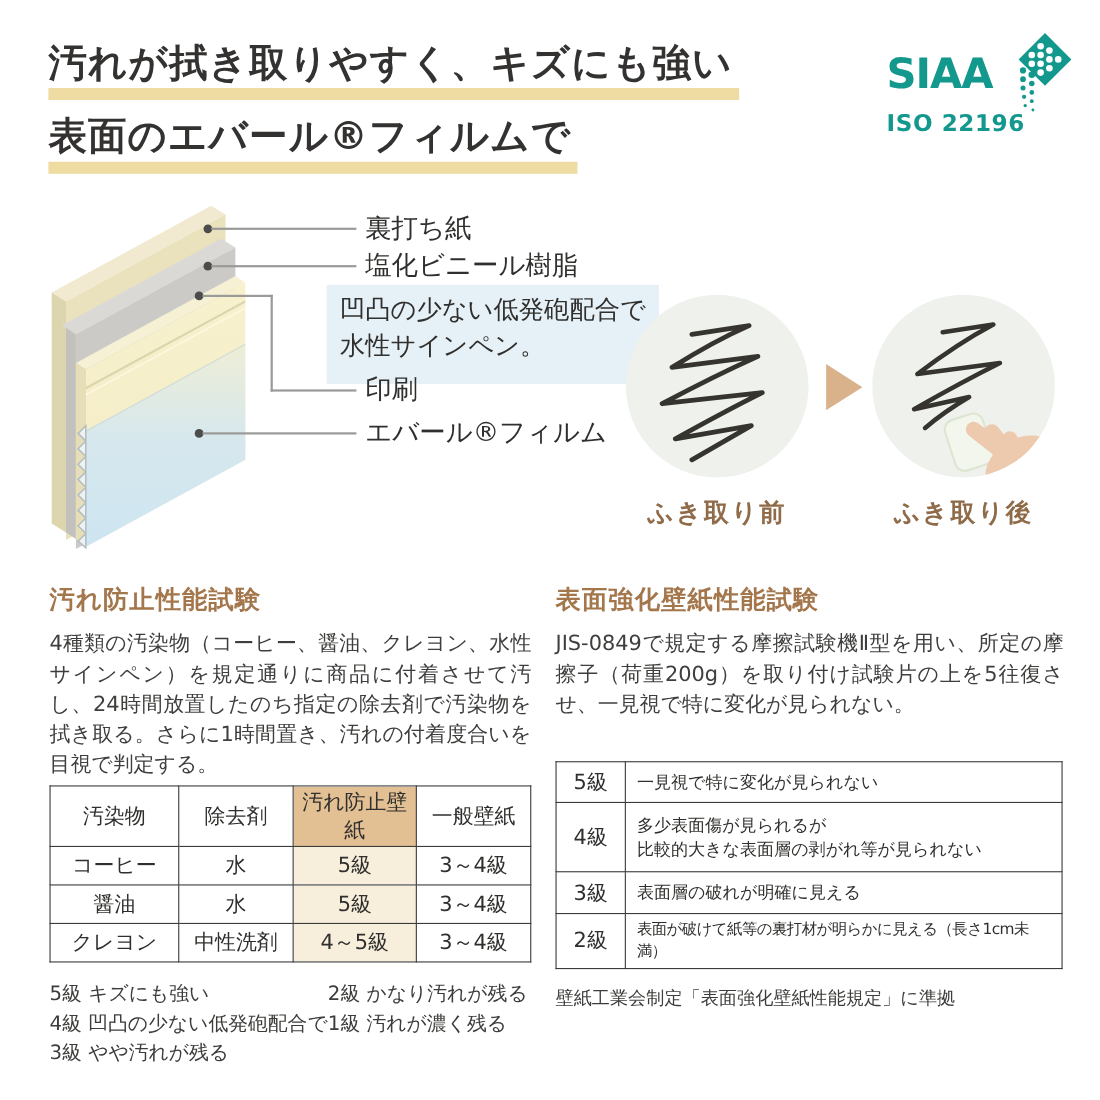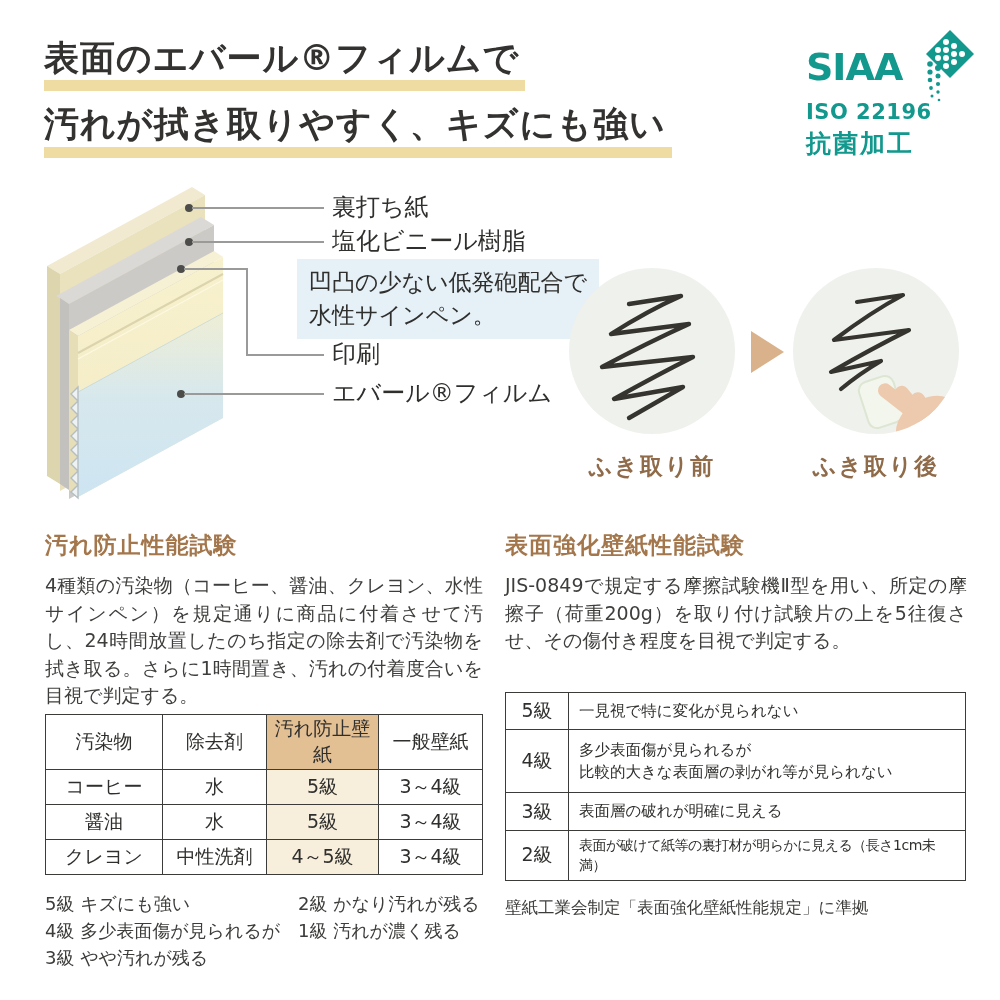--- a/index.html
+++ b/index.html
@@ -28,21 +28,21 @@
   .siaa-mark{position:absolute;right:8px;top:-4px;}
   .siaa-iso{font-size:21px;font-weight:bold;letter-spacing:0.5px;margin-top:-4px;}
   .siaa-anti{font-size:25px;font-weight:bold;letter-spacing:2px;margin-top:3px;}
 
   
   #layer-diagram{left:40px;top:182px;}
   .lead-line{background:#9a9a98;}
   .lead-dot{width:8px;height:8px;border-radius:50%;background:#4c4c4a;}
   .layer-label{font-size:24px;color:#2f2f2d;white-space:nowrap;line-height:1.2;}
   #callout{
-    left:297px;top:259px;background:#e6f0f7;padding:7px 12px 8px 12px;
+    left:297px;top:259px;background:#e6f0f7;padding:7px 12px 18px 12px;
     font-size:23px;color:#2f2f2d;line-height:1.42;white-space:nowrap;
   }
 
   
   .demo-circle{
     width:166px;height:166px;border-radius:50%;background:#eff1ec;
     overflow:hidden;
   }
   #circle-before{left:569px;top:268px;}
   #circle-after{left:793px;top:268px;}
@@ -93,22 +93,22 @@
 
   
   #stain-legend{left:45px;top:890px;width:450px;display:grid;grid-template-columns:253px auto;column-gap:0;}
   #stain-legend div{font-size:18px;line-height:1.5;color:#3c3c3a;white-space:nowrap;}
   #surface-note{left:505px;top:897px;font-size:16.5px;color:#3c3c3a;white-space:nowrap;}
 </style>
 </head>
 <body>
 
 <div id="title-block" class="abs">
+  <span class="title-line"><span class="hl">汚れが拭き取りやすく、キズにも強い</span></span>
   <span class="title-line"><span class="hl">表面のエバール®フィルムで</span></span>
-  <span class="title-line"><span class="hl">汚れが拭き取りやすく、キズにも強い</span></span>
 </div>
 
 <div id="siaa" class="abs">
   <div class="siaa-row">
     <span class="siaa-word">SIAA</span>
     <svg class="siaa-mark" width="80" height="80" viewBox="0 0 80 80">
       <polygon points="52,2 76,26 52,50 28,26" fill="#12988d"></polygon>
       <g fill="#ffffff">
         <circle cx="40" cy="22" r="3"></circle>
           <circle cx="40" cy="30" r="3"></circle>
@@ -129,21 +129,20 @@
         <circle cx="32" cy="52" r="2.3"></circle>
           <circle cx="40" cy="56" r="2.1"></circle>
         <circle cx="33" cy="60" r="1.9"></circle>
           <circle cx="40" cy="64" r="1.7"></circle>
         <circle cx="34" cy="68" r="1.5"></circle>
           <circle cx="41" cy="72" r="1.3"></circle>
       </g>
     </svg>
   </div>
   <div class="siaa-iso">ISO 22196</div>
-  <div class="siaa-anti">抗菌加工</div>
 </div>
 
 <svg id="layer-diagram" class="abs" width="235" height="320" viewBox="0 0 235 320">
   <defs>
     <linearGradient id="gradYellow" x1="0" y1="0" x2="0" y2="1">
       <stop offset="0" stop-color="#f8f1cd"></stop>
         <stop offset="1" stop-color="#f2ebc6"></stop>
     </linearGradient>
     <linearGradient id="gradBlue" x1="0" y1="0" x2="0" y2="1">
       <stop offset="0" stop-color="#d5e9f4" stop-opacity="0.25"></stop>
@@ -256,31 +255,31 @@
         <td class="hl">4～5級</td>
         <td>3～4級</td>
       </tr>
     </tbody>
   </table>
 </div>
 
 <div id="stain-legend" class="abs">
   <div>
     <div>5級 キズにも強い</div>
-    <div>4級 多少表面傷が見られるが</div>
+    <div>4級 凹凸の少ない低発砲配合で</div>
     <div>3級 やや汚れが残る</div>
   </div>
   <div>
     <div>2級 かなり汚れが残る</div>
     <div>1級 汚れが濃く残る</div>
   </div>
 </div>
 
 <div id="surface-heading" class="abs sec-heading">表面強化壁紙性能試験</div>
-<div id="surface-para" class="abs sec-para">JIS-0849で規定する摩擦試験機Ⅱ型を用い、所定の摩擦子（荷重200g）を取り付け試験片の上を5往復させ、その傷付き程度を目視で判定する。</div>
+<div id="surface-para" class="abs sec-para">JIS-0849で規定する摩擦試験機Ⅱ型を用い、所定の摩擦子（荷重200g）を取り付け試験片の上を5往復させ、一見視で特に変化が見られない。</div>
 
 <div id="surface-table" class="abs">
   <table>
     <tbody>
       <tr class="r0">
         <td class="grade">5級</td>
         <td class="desc">一見視で特に変化が見られない</td>
       </tr>
       <tr class="r1">
         <td class="grade">4級</td>

